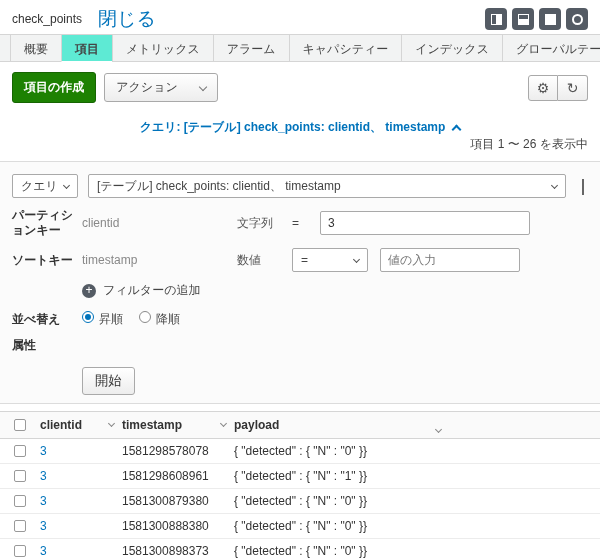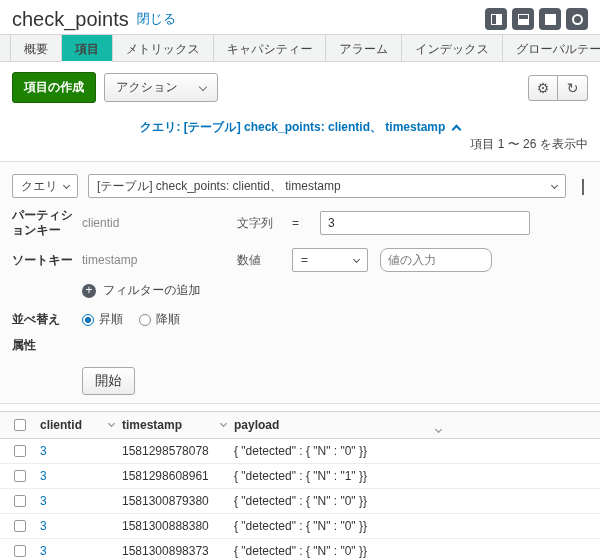--- a/index.html
+++ b/index.html
@@ -4,34 +4,34 @@
 <style>
   * { box-sizing: border-box; }
   html,body { margin:0; padding:0; }
   body {
     width:600px; height:558px; overflow:hidden;
     font-family:"Liberation Sans", sans-serif;
     font-size:12px; color:#444; background:#fff;
   }
   
   .hdr { display:flex; align-items:center; padding:8px 12px 4px 12px; height:34px; }
-  .hdr-title { font-size:20px; color:#333; }
-  .hdr-close { color:#0073bb; margin-left:8px; font-size:13px; cursor:pointer; text-decoration:none; }
+  .hdr-title { font-size:12px; color:#333; }
+  .hdr-close { color:#0073bb; margin-left:16px; font-size:19px; cursor:pointer; text-decoration:none; }
   .hdr-icons { margin-left:auto; display:flex; gap:5px; }
   .icon-btn { width:22px; height:22px; background:#545b64; border-radius:4px; display:flex; align-items:center; justify-content:center; cursor:pointer; }
   .glyph-rect { width:11px; height:11px; border:1.5px solid #fff; position:relative; }
   .glyph-rect.split::after { content:""; position:absolute; right:0; top:0; width:5px; height:100%; background:#fff; }
   .glyph-rect.bottom::after { content:""; position:absolute; left:0; bottom:0; width:100%; height:5px; background:#fff; }
   .glyph-rect.full { background:#fff; }
   .glyph-ring { width:11px; height:11px; border:2px solid #fff; border-radius:50%; }
   
   .tabs { display:flex; background:#f2f3f3; border-top:1px solid #d5d5d5; border-bottom:1px solid #d5d5d5; padding-left:10px; height:28px; }
   .tab { padding:6px 13px 0 13px; border-left:1px solid #d5d5d5; color:#444; cursor:pointer; white-space:nowrap; display:flex; align-items:flex-start; gap:5px; }
   .tab:last-child { border-right:1px solid #d5d5d5; }
-  .tab.active { background:#14b8a6; font-weight:bold; margin-bottom:-1px; border-bottom:1px solid #fff; }
+  .tab.active { background:#5eead4; font-weight:bold; margin-bottom:-1px; border-bottom:1px solid #fff; }
   .chev-dn { width:6px; height:6px; border-right:1.5px solid #777; border-bottom:1.5px solid #777; transform:rotate(45deg); margin-top:4px; }
   .chev-up { width:7px; height:7px; border-right:2px solid #666; border-bottom:2px solid #666; transform:rotate(-135deg); margin-top:3px; }
   
   .toolbar { display:flex; align-items:center; padding:10px 12px; }
   .btn-green { background:#1d8102; color:#fff; border:1px solid #166502; border-radius:3px; padding:6px 11px; font-size:12px; font-weight:bold; cursor:pointer; }
   .btn-plain { background:linear-gradient(#ffffff,#ededed); color:#444; border:1px solid #a9a9a9; border-radius:3px; padding:5px 11px; font-size:12px; cursor:pointer; display:flex; align-items:center; gap:22px; }
   .btn-actions { margin-left:8px; }
   .toolbar-right { margin-left:auto; display:flex; }
   .sq-btn { width:30px; height:26px; background:linear-gradient(#ffffff,#ededed); border:1px solid #a9a9a9; display:flex; align-items:center; justify-content:center; color:#555; font-size:14px; cursor:pointer; }
   .sq-btn:first-child { border-radius:3px 0 0 3px; }
@@ -48,25 +48,25 @@
   .sel-mode { width:66px; }
   .sel-table { flex:1; margin-left:10px; margin-right:12px; }
   .panel-collapse { cursor:pointer; padding:4px; }
   .lbl { width:70px; font-weight:bold; color:#333; flex-shrink:0; line-height:1.25; }
   .keyname { width:155px; color:#888; flex-shrink:0; }
   .keytype { width:55px; color:#555; flex-shrink:0; }
   .op-static { width:28px; color:#444; flex-shrink:0; }
   .inp { border:1px solid #a9a9a9; border-radius:2px; height:24px; padding:0 7px; font-size:12px; font-family:"Liberation Sans",sans-serif; color:#333; }
   .inp-pk { width:210px; }
   .sel-op { width:76px; margin-right:12px; }
-  .inp-sk { width:112px;border-radius:8px; }
+  .inp-sk { width:140px; }
   .addfilter { display:flex; align-items:center; gap:7px; margin-left:70px; color:#444; cursor:pointer; margin-bottom:12px; }
   .plus-circ { width:14px; height:14px; border-radius:50%; background:#545b64; color:#fff; font-size:12px; line-height:13px; text-align:center; }
   .radios { display:flex; gap:16px; align-items:center; }
-  .radio { display:flex; align-items:center; gap:5px; cursor:pointer; }
+  .radio { display:flex; gap:5px; cursor:pointer; }
   .rdot { width:12px; height:12px; border:1px solid #8a8a8a; border-radius:50%; background:#fff; position:relative; }
   .radio.sel-on .rdot { border-color:#0073bb; }
   .radio.sel-on .rdot::after { content:""; position:absolute; inset:2px; border-radius:50%; background:#0073bb; }
   .btn-start { background:linear-gradient(#ffffff,#ededed); border:1px solid #a9a9a9; border-radius:3px; padding:4px 12px; margin-left:70px; cursor:pointer; color:#333; }
   .mt6 { margin-top:4px; }
   
   .grid { margin-top:7px; }
   .g-hdr { display:flex; background:#fafafa; border-top:1px solid #d5d5d5; border-bottom:1px solid #d5d5d5; font-weight:bold; color:#333; height:28px; align-items:center; }
   .g-row { display:flex; border-bottom:1px solid #ececec; height:25px; align-items:center; background:#fff; }
   .g-row.hl { background:#eef7fc; }
@@ -105,24 +105,24 @@
   <div class="tab">
       <span>概要</span>
     </div>
   <div class="tab active">
       <span>項目</span>
     </div>
   <div class="tab">
       <span>メトリックス</span>
     </div>
   <div class="tab">
+      <span>アラーム</span>
+    </div>
+  <div class="tab">
       <span>キャパシティー</span>
-    </div>
-  <div class="tab">
-      <span>アラーム</span>
     </div>
   <div class="tab">
       <span>インデックス</span>
     </div>
   <div class="tab">
       <span>グローバルテーブル</span>
     </div>
 
 </div>
 

